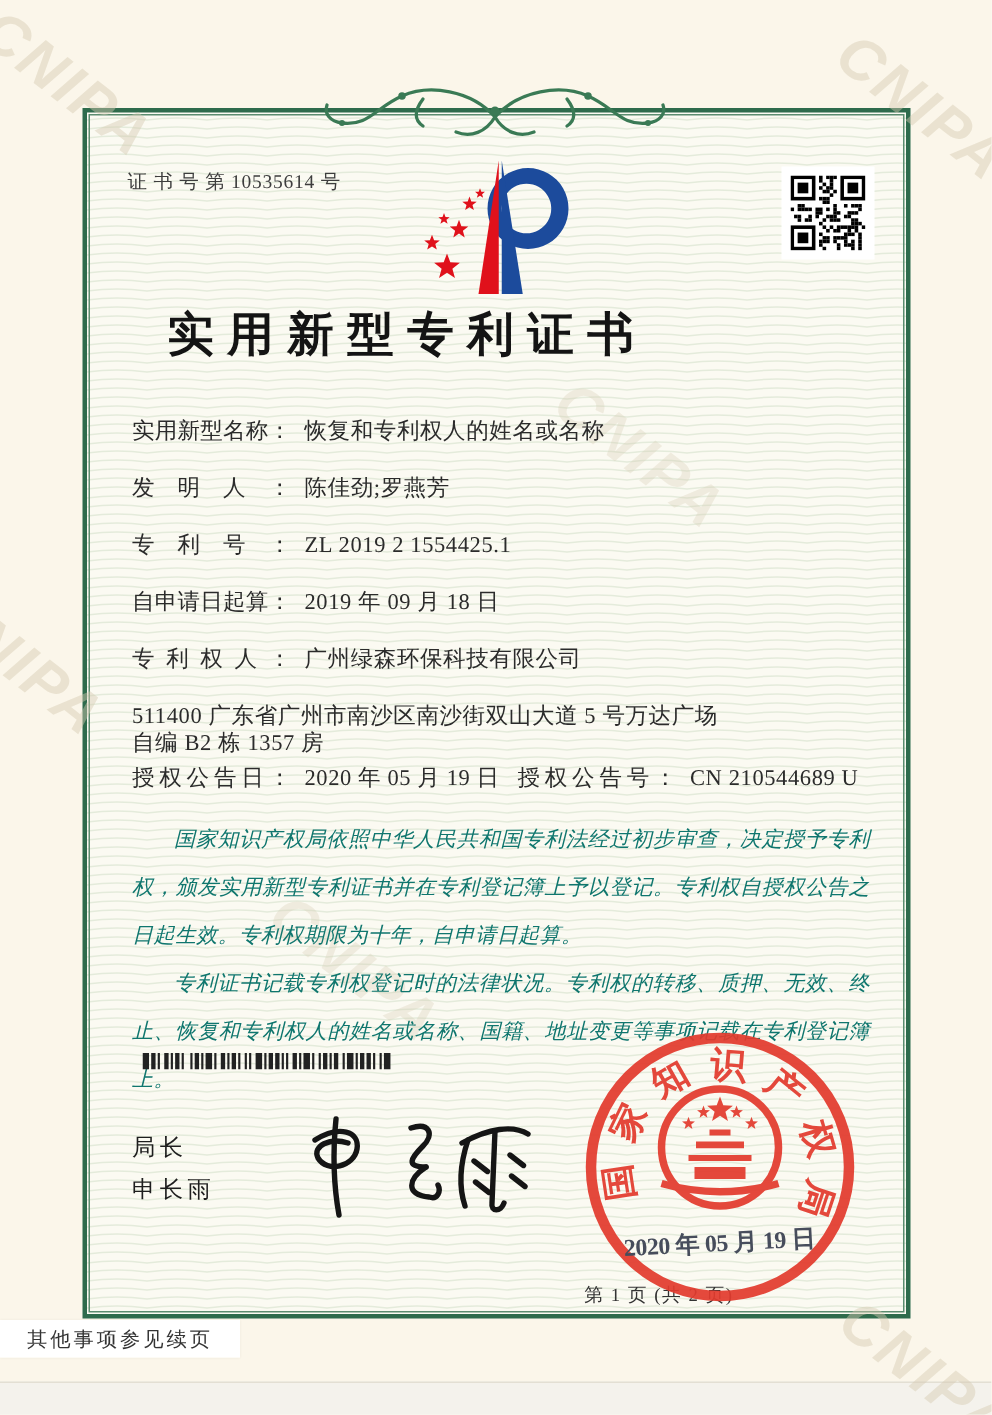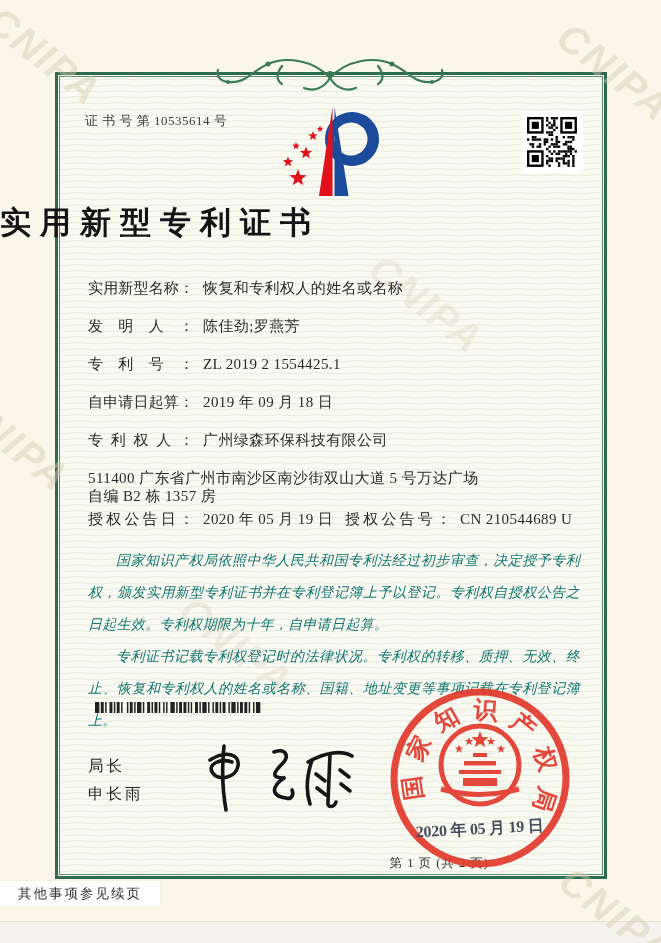--- a/index.html
+++ b/index.html
@@ -22,21 +22,21 @@
     position:absolute;left:55px;top:72px;width:546px;height:801px;
     border:3px solid #2e6b4c;background:#fbfaf2;z-index:1;
   }
   .frame-inner{position:absolute;inset:1px;border:1px solid #5b8c6f;pointer-events:none}
   .frame svg.pattern{position:absolute;inset:0;width:100%;height:100%}
   .flourish{position:absolute;left:210px;top:54px;z-index:3}
   
   .certno{position:absolute;left:85px;top:112px;z-index:3;font-size:13px;color:#3d3d3d;letter-spacing:.5px}
   .logo{position:absolute;left:275px;top:102px;z-index:3}
   .qrbox{position:absolute;left:521px;top:111px;width:62px;height:62px;background:#fff;z-index:3;display:flex;align-items:center;justify-content:center}
-  .title{position:absolute;left:0;top:202px;width:543px;text-align:left;z-index:3;
+  .title{position:absolute;left:0;top:202px;width:543px;text-align:center;z-index:3;
     font-size:31px;font-weight:700;letter-spacing:9px;color:#141414}
   
   .fields{position:absolute;left:88px;top:279px;width:496px;z-index:3;font-size:15px;color:#2b2b2b}
   .frow{display:flex;line-height:19px;margin-bottom:19px}
   .flabel{flex:0 0 106px;margin-right:9px;text-align:justify;text-align-last:justify;white-space:nowrap}
   .fvalue{letter-spacing:.4px}
   .frow.addr{margin-bottom:5px}
   .frow.addr .fvalue div{line-height:18px}
   .pair{display:flex}
   .pair.first{width:257px}

